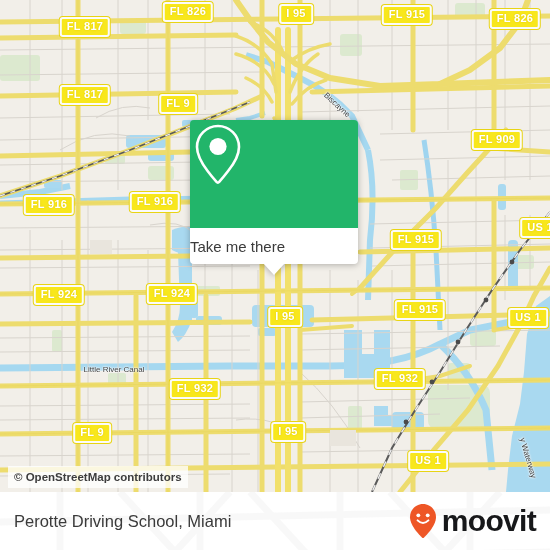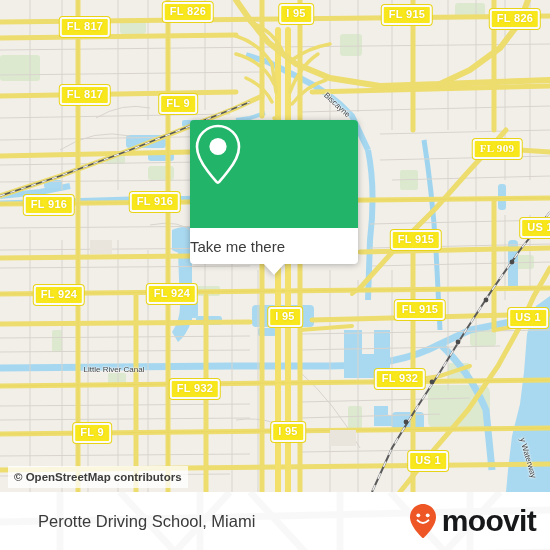--- a/index.html
+++ b/index.html
@@ -46,21 +46,21 @@
   #callout-tail{position:absolute;left:50%;bottom:-11px;margin-left:-11px;
                 width:0;height:0;border-left:11px solid transparent;
                 border-right:11px solid transparent;border-top:12px solid #ffffff;}
 
   
   #bottombar{position:absolute;left:0;top:492px;width:550px;height:58px;
              background:#ffffff;overflow:hidden;}
   #bottombar .wm{position:absolute;left:0;top:-300px;width:550px;height:420px;
                  opacity:.055;}
   #place{position:absolute;left:14px;top:50%;transform:translateY(-50%);
-         font-size:16.5px;color:#3a3a3a;white-space:nowrap;margin-left:24px;}
+         font-size:16.5px;color:#3a3a3a;white-space:nowrap;}
   #logo{position:absolute;right:14px;top:50%;transform:translateY(-50%);
         display:flex;align-items:center;gap:4px;}
   #logo .wordmark{font-size:30px;font-weight:bold;color:#17181a;
                   letter-spacing:-.7px;line-height:30px;}
 </style>
 </head>
 <body>
 
 <div id="screen">
 
@@ -314,21 +314,21 @@
         </div>
         <div class="shield" style="left: 515px; top: 19px;">
           <span>FL 826</span>
         </div>
         <div class="shield" style="left: 85px; top: 95px;">
           <span>FL 817</span>
         </div>
         <div class="shield" style="left: 178px; top: 104px;">
           <span>FL 9</span>
         </div>
-        <div class="shield" style="left: 497px; top: 149px; font-family: Liberation Serif, serif;">
+        <div class="shield" style="left: 497px; top: 140px;">
           <span>FL 909</span>
         </div>
         <div class="shield" style="left: 49px; top: 205px;">
           <span>FL 916</span>
         </div>
         <div class="shield" style="left: 155px; top: 202px;">
           <span>FL 916</span>
         </div>
         <div class="shield" style="left: 416px; top: 240px;">
           <span>FL 915</span>

